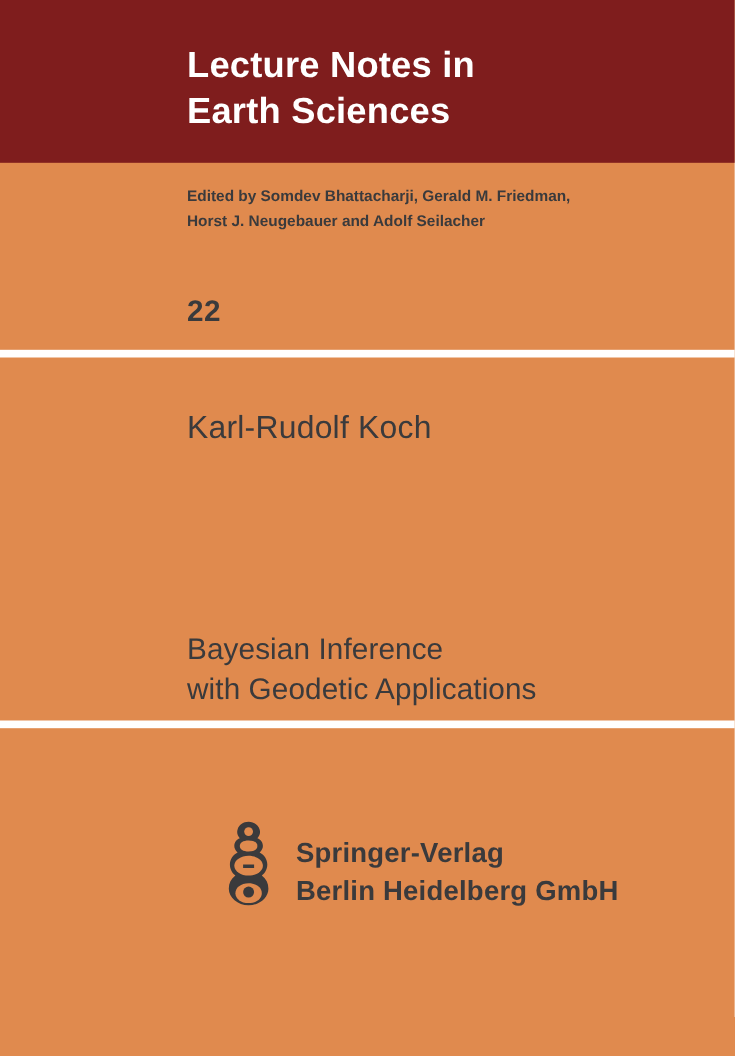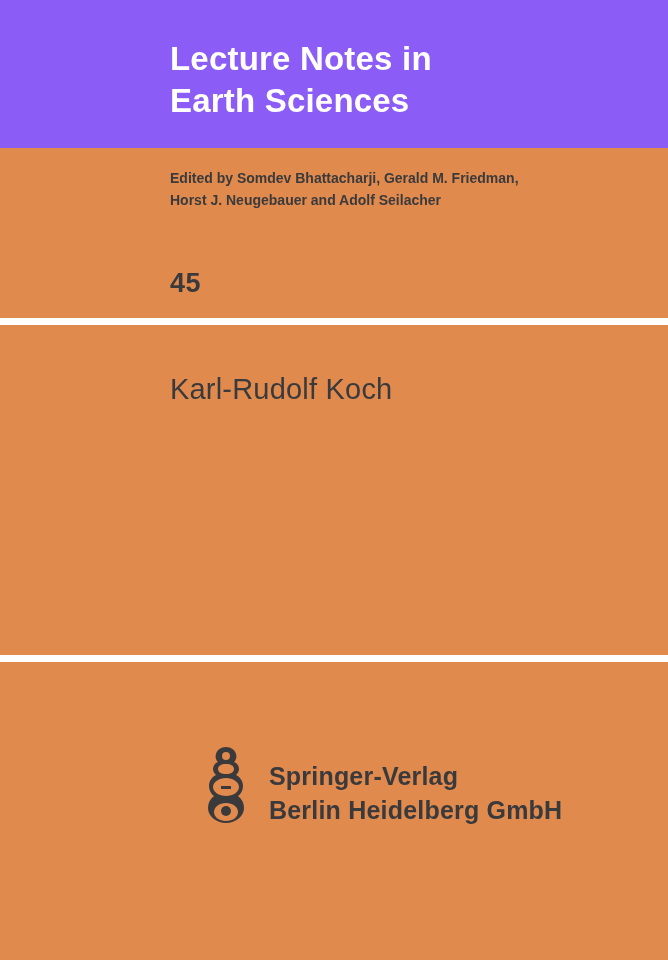--- a/index.html
+++ b/index.html
@@ -22,21 +22,21 @@
     box-sizing: border-box;
   }
 
   
   .header-band {
     position: absolute;
     left: 0;
     top: 0;
     width: 100%;
     height: 148px;
-    background: #8b5cf6;
+    background: #7f1d1d;
     box-sizing: border-box;
   }
 
   .series-title {
     position: absolute;
     left: 170px;
     top: 38px;
     color: #ffffff;
     font-size: 33px;
     font-weight: bold;
@@ -140,26 +140,28 @@
 <div class="cover">
 
   <div class="header-band">
     <div class="series-title">Lecture Notes in
 Earth Sciences</div>
   </div>
 
   <div class="editors">Edited by Somdev Bhattacharji, Gerald M. Friedman,
 Horst J. Neugebauer and Adolf Seilacher</div>
 
-  <div class="volume-number">45</div>
+  <div class="volume-number">22</div>
 
   <div class="rule rule-1"></div>
 
   <div class="author">Karl-Rudolf Koch</div>
 
+  <div class="book-title">Bayesian Inference
+with Geodetic Applications</div>
 
   <div class="rule rule-2"></div>
 
   <div class="publisher-block">
     <div class="logo">
       <svg viewBox="0 0 62 84" width="62" height="84" aria-hidden="true">
         <g fill="#3a3a3c">
           <path d="M31 2c-5 0-9 3-10 7-1 3 0 6 2 8-3 1-5 4-5 7 0 2 1 4 3 6-4 2-7 6-7 11 0 4 2 8 5 10-4 3-6 7-6 12 0 8 8 15 18 15s18-7 18-15c0-5-2-9-6-12 3-2 5-6 5-10 0-5-3-9-7-11 2-2 3-4 3-6 0-3-2-6-5-7 2-2 3-5 2-8-1-4-5-7-10-7z"></path>
         </g>
         <g fill="#e08a4e">

